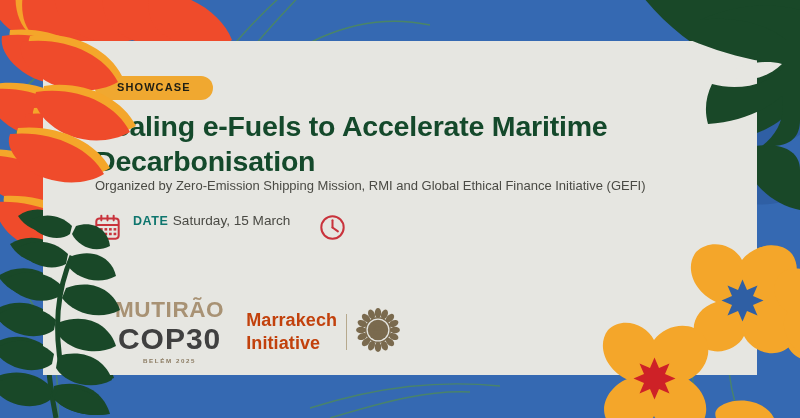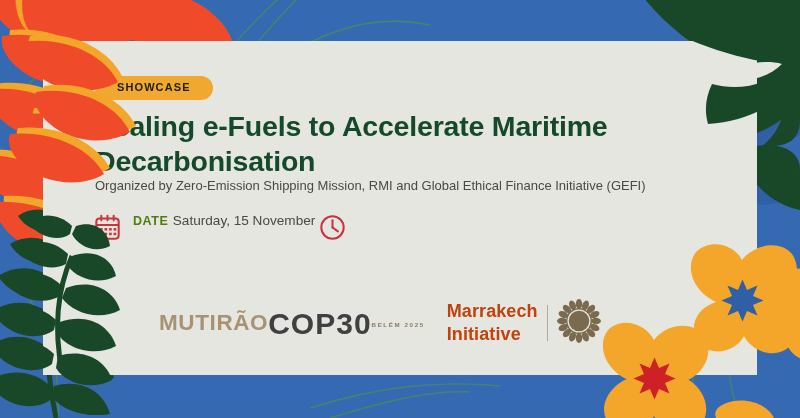--- a/index.html
+++ b/index.html
@@ -119,21 +119,21 @@
     flex: 0 0 32px;
     display: flex;
     align-items: center;
     justify-content: center;
     margin-top: 1px;
   }
 
   .meta-text { padding-top: 2px; }
 
   .meta-label {
-    color: #4d7c0f;
+    color: #0f766e;
     font-size: 12.5px;
     font-weight: bold;
     letter-spacing: 0.55px;
     line-height: 1.25;
   }
 
   .meta-value {
     color: #4A4A44;
     font-size: 13.6px;
     line-height: 1.4;
@@ -145,24 +145,23 @@
     position: absolute;
     left: 72px;
     top: 258px;
     display: flex;
     align-items: center;
     gap: 18px;
   }
 
   #logo-cop {
     display: flex;
-    flex-direction: row;
+    flex-direction: column;
     align-items: center;
     line-height: 1;
-    margin-left: 44px;
   }
 
   #logo-mutirao {
     font-size: 22.5px;
     font-weight: bold;
     letter-spacing: 0.6px;
     color: #A89274;
     line-height: 1;
   }
 
@@ -351,21 +350,21 @@
                 <rect x="20.3" y="14.6" width="2.8" height="2.6"></rect>
                 <rect x="6.2" y="19.4" width="2.8" height="2.6"></rect>
                 <rect x="10.9" y="19.4" width="2.8" height="2.6"></rect>
                 <rect x="15.6" y="19.4" width="2.8" height="2.6"></rect>
                 <rect x="20.3" y="19.4" width="2.8" height="2.6"></rect>
               </g>
             </svg>
           </span>
           <span class="meta-text">
             <span class="meta-label">DATE</span>
-            <span class="meta-value">Saturday, 15 November</span>
+            <span class="meta-value">Saturday, 15 March</span>
           </span>
         </div>
 
         <div class="meta-item time">
           <span class="meta-icon">
             <svg width="27" height="27" viewBox="0 0 28 28" xmlns="http://www.w3.org/2000/svg">
               <circle cx="14" cy="14" r="11.6" fill="none" stroke="#C9333C" stroke-width="2.1"></circle>
               <line x1="14" y1="14" x2="14" y2="6.6" stroke="#C9333C" stroke-width="2.1" stroke-linecap="round"></line>
               <line x1="14" y1="14" x2="19.6" y2="18" stroke="#C9333C" stroke-width="2.1" stroke-linecap="round"></line>
             </svg>

